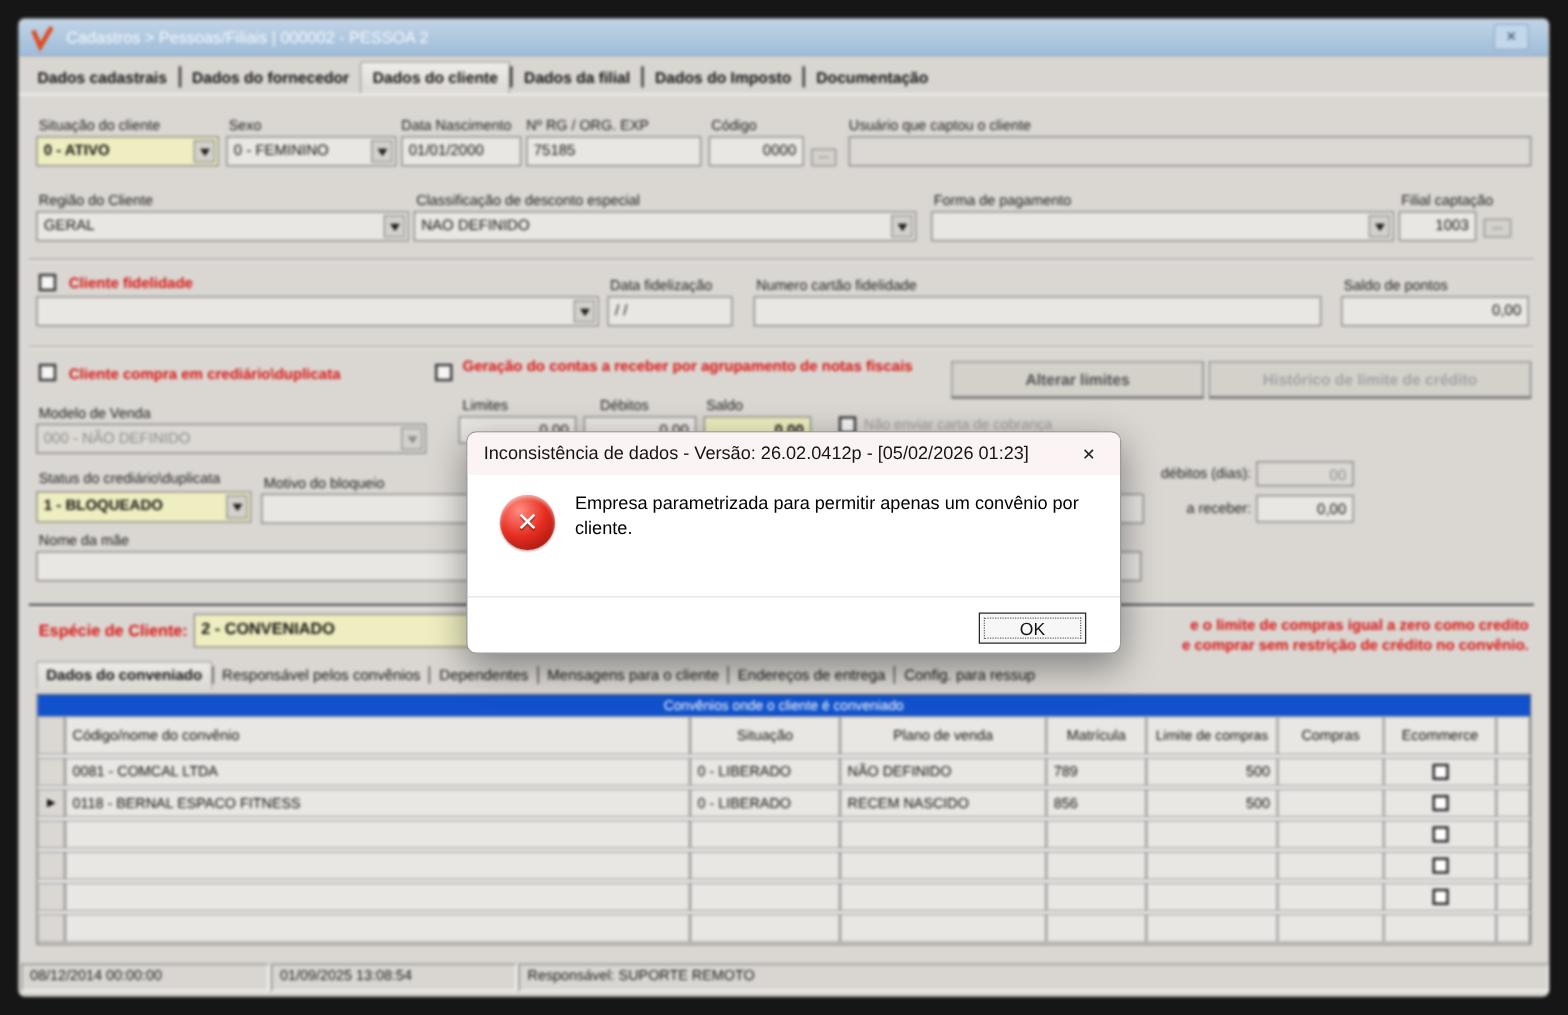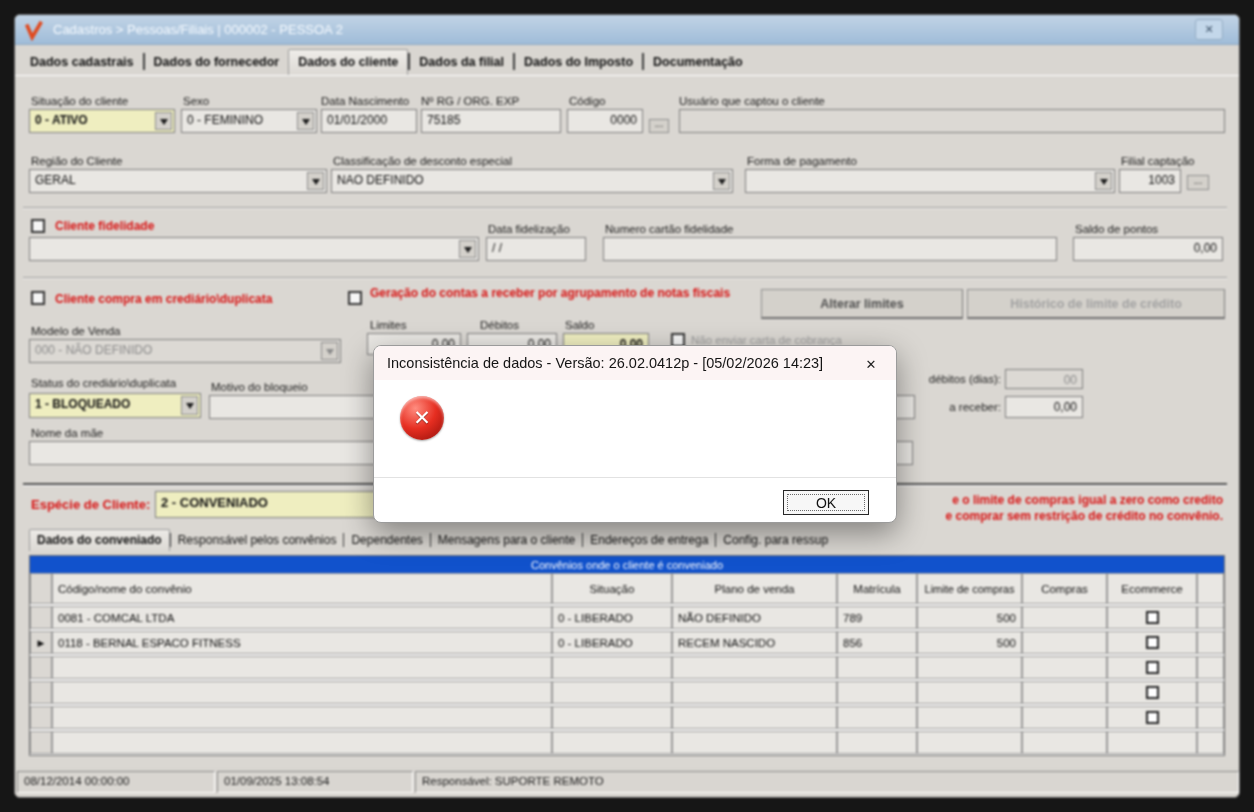--- a/index.html
+++ b/index.html
@@ -375,23 +375,24 @@
 
     <div id="statusbar">
       <div class="panel" style="left:2px;width:198px">08/12/2014 00:00:00</div>
       <div class="panel" style="left:202px;width:196px">01/09/2025 13:08:54</div>
       <div class="panel" style="left:400px;width:824px">Responsável: SUPORTE REMOTO</div>
     </div>
   </div>
 
   <div id="dialog">
     <div id="dlg-titlebar">
-      <span class="t">Inconsistência de dados - Versão: 26.02.0412p - [05/02/2026 14:23]</span>
+      <span class="t">Inconsistência de dados - Versão: 26.02.0412p - [05/02/2026 01:23]</span>
     </div>
     <span id="dlg-close">✕</span>
     <div class="erricon">
       <span>✕</span>
     </div>
+    <div id="dlg-msg">Empresa parametrizada para permitir apenas um convênio por cliente.</div>
     <div id="dlg-sep"></div>
     <div id="dlg-ok">OK</div>
   </div>
 
 </div>
 
 </body></html>

